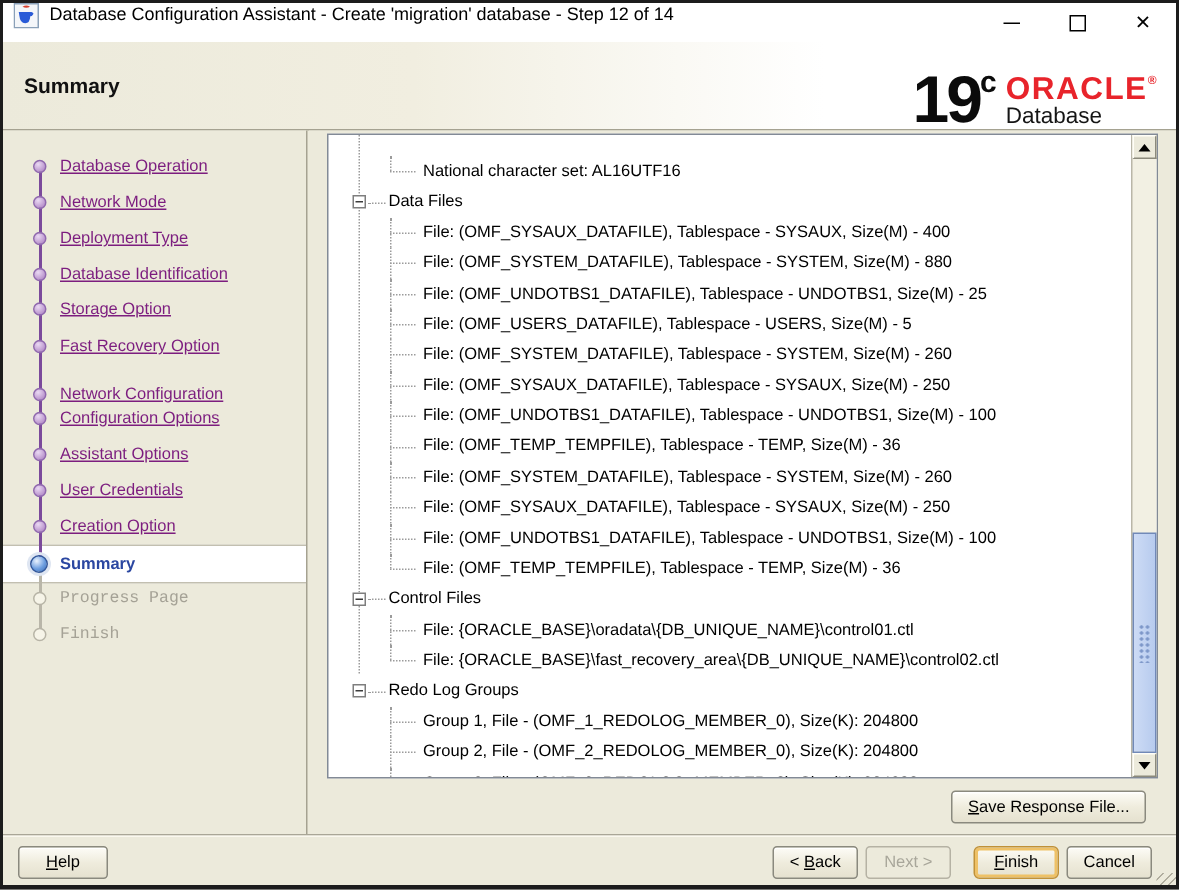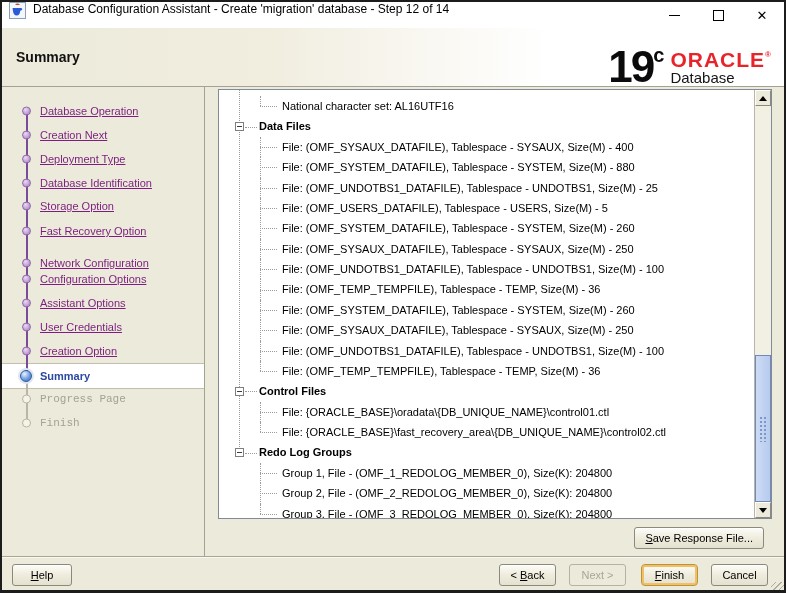--- a/index.html
+++ b/index.html
@@ -41,24 +41,24 @@
   .step.active .dot{left:18px;width:12px;height:12px;background:radial-gradient(circle at 35% 30%,#eaf2fe,#6d9ee0 55%,#3e6db5);border:1px solid #33589b;box-shadow:0 0 0 2px #dfe6f2;}
   .step.pending .dot{background:#f6f4e8;border:1px solid #b7b4a6;}
   .step-label{position:absolute;left:38px;top:50%;transform:translateY(-50%);font-size:11px;white-space:nowrap;z-index:2;}
   .step.done .step-label{color:#7c1d7f;text-decoration:underline;cursor:pointer;}
   .step.active{background:#fff;border-top:1px solid #c2bfb0;border-bottom:1px solid #c2bfb0;}
   .step.active .step-label{color:#2b47a1;font-weight:bold;}
   .step.pending .step-label{color:#a5a296;font-family:Liberation Mono, monospace;}
   .content{position:absolute;left:204px;top:0;right:0;bottom:0;background:#eceadb;}
   
   .panel{position:absolute;left:12px;top:2px;width:554px;height:430px;box-sizing:border-box;background:#fff;border:1px solid #828a96;}
-  .tree{position:absolute;left:0;top:0;bottom:0;right:17px;overflow:hidden;padding-top:6px;}
+  .tree{position:absolute;left:0;top:0;bottom:0;right:17px;overflow:hidden;padding-top:14px;}
   .rootline{position:absolute;left:20px;top:0;height:359px;border-left:1px dotted #9b9b9b;}
   .trow{position:relative;height:20.38px;line-height:20.38px;font-size:11px;color:#000;white-space:nowrap;}
-  .trow.section .tlabel{padding-left:40px;font-weight:bold;display:block;}
+  .trow.section .tlabel{padding-left:40px;font-weight:normal;display:block;}
   .trow.leaf .tlabel{padding-left:63px;display:block;}
   .trow.leaf::before{content:"";position:absolute;left:41px;top:0;height:100%;border-left:1px dotted #9b9b9b;}
   .trow.leaf.last::before{height:50%;}
   .trow.leaf::after{content:"";position:absolute;left:41px;width:17px;top:50%;border-top:1px dotted #9b9b9b;}
   .trow.section::after{content:"";position:absolute;left:26px;width:12px;top:50%;border-top:1px dotted #9b9b9b;}
   .twisty{position:absolute;left:16px;top:50%;margin-top:-4.5px;width:9px;height:9px;box-sizing:border-box;background:#fff;border:1px solid #7e7e7e;z-index:2;}
   .twisty::after{content:"";position:absolute;left:1px;right:1px;top:3px;border-top:1px solid #3c3c3c;}
   
   .vscroll{position:absolute;top:0;right:0;bottom:0;width:17px;background:#f2f0e3;border-left:1px solid #b9b6a8;box-sizing:border-box;}
   .sb-btn{position:absolute;left:0;right:0;height:16px;background:#eceadb;border:1px solid #8c8a7c;border-top-color:#fffef7;border-left-color:#fffef7;box-sizing:border-box;display:flex;align-items:center;justify-content:center;}
@@ -74,21 +74,21 @@
        box-shadow:inset 0 1px 0 #fff;white-space:nowrap;display:inline-flex;align-items:center;justify-content:center;cursor:default;}
   .btn u{text-decoration:underline;}
   .btn.disabled{color:#a8a69a;background:#eceadb;border-color:#b5b2a4;box-shadow:none;}
   .btn.default{border:1px solid #c09138;box-shadow:inset 0 0 0 2px #eec167;border-radius:4px;}
   .save-btn{position:absolute;right:20px;top:440px;min-width:118px;text-align:center;}
   
   .footer-sep{height:0;border-top:1px solid #a9a697;border-bottom:1px solid #faf8ef;}
   .footer{position:relative;height:37px;background:#eceadb;}
   .help-btn{position:absolute;left:10px;top:6px;width:60px;}
   .nav-group{position:absolute;right:16px;top:6px;display:flex;}
-  .nav-group .btn{width:57px;margin-left:13px;}
+  .nav-group .btn{width:57px;margin-left:5px;}
   .nav-group .btn.default{margin-left:15px;}
   .resize-grip{position:absolute;right:0;bottom:0;width:13px;height:13px;
     background:repeating-linear-gradient(135deg,transparent 0 3px,#b0ad9e 3px 4px);}
 </style>
 </head>
 <body>
 
 <div class="win">
 
   <div class="titlebar">
@@ -125,21 +125,21 @@
     <div class="sidebar">
       <div class="steps">
         <div class="step-line purple"></div>
         <div class="step-line gray"></div>
       <div class="step done" style="top: 12px;">
     <span class="dot"></span>
     <span class="step-label">Database Operation</span>
   </div>
           <div class="step done" style="top: 36px;">
     <span class="dot"></span>
-    <span class="step-label">Creation Next</span>
+    <span class="step-label">Network Mode</span>
   </div>
           <div class="step done" style="top: 60px;">
     <span class="dot"></span>
     <span class="step-label">Deployment Type</span>
   </div>
           <div class="step done" style="top: 84px;">
     <span class="dot"></span>
     <span class="step-label">Database Identification</span>
   </div>
           <div class="step done" style="top: 107px;">

